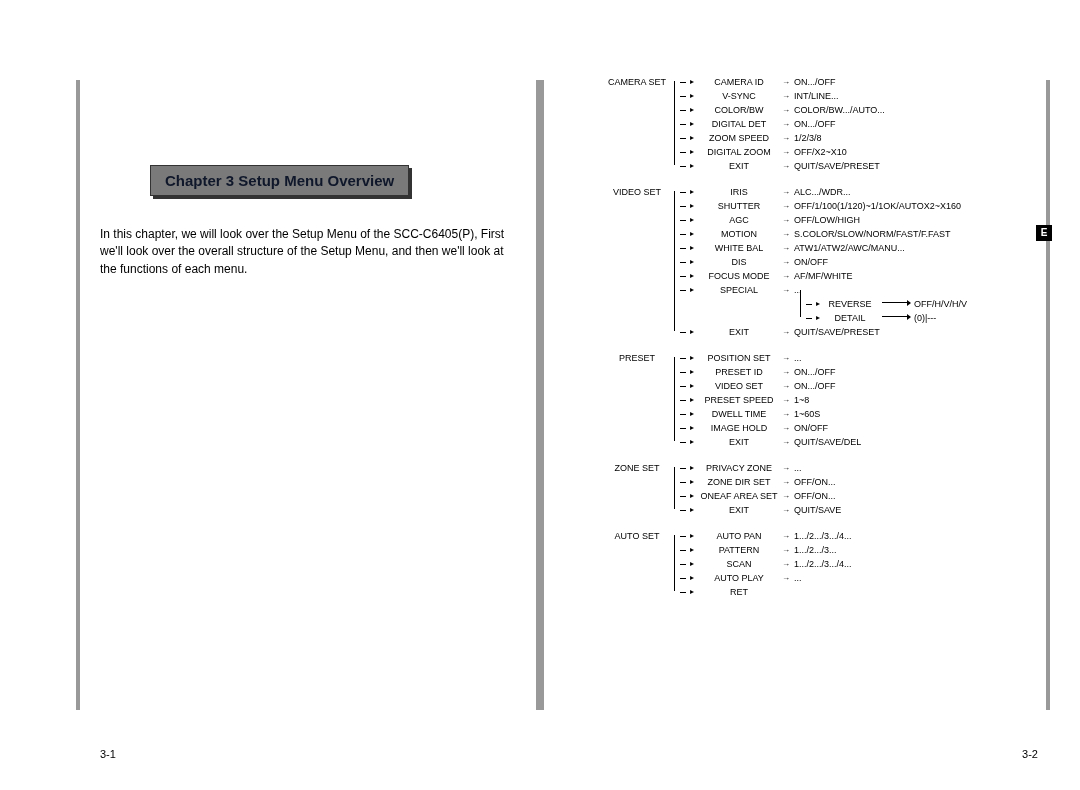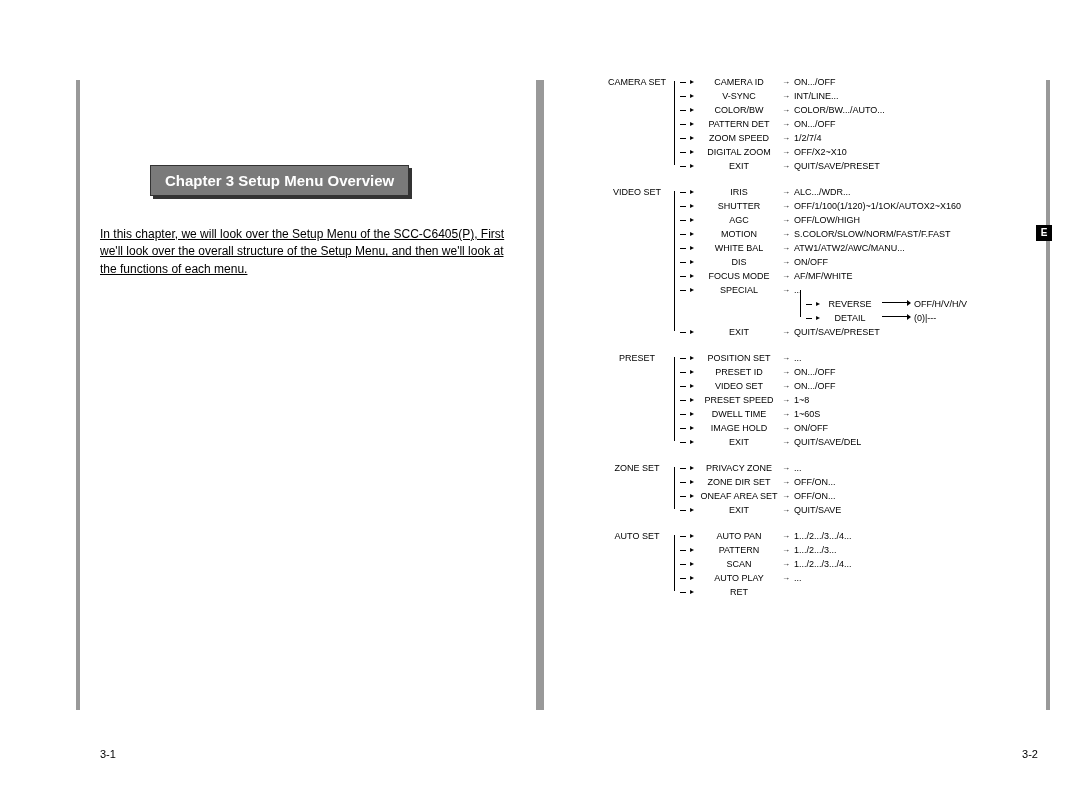--- a/index.html
+++ b/index.html
@@ -41,34 +41,33 @@
     background: #999;
   }
   .bind-left  { left: 76px; }
   .gutter-left  { position:absolute; left: 536px; top:80px; bottom:80px; width:4px; background:#999; }
   .gutter-right { position:absolute; left: 540px; top:80px; bottom:80px; width:4px; background:#999; }
   .bind-right { position:absolute; right: 30px; top:80px; bottom:80px; width:4px; background:#999; }
 
   .chapter-box {
     display: inline-block;
     background: #7a7a7a;
-    color: #ffffff;
+    color: #0f172a;
     font-weight: bold;
     font-size: 15px;
     padding: 6px 14px;
     border: 1px solid #333;
     box-shadow: 3px 3px 0 #333;
     margin-top: 90px;
     margin-left: 50px;
   }
   .intro {
     margin-top: 30px;
     font-size: 12px;
     line-height: 1.45;
-    text-decoration: underline;
   }
   .page-num {
     position: absolute;
     bottom: 30px;
     font-size: 11px;
   }
   .pn-left  { left: 100px; }
   .pn-right { right: 42px; }
 
   .section-title {
@@ -217,27 +216,27 @@
               <span class="b-label">V-SYNC</span>
               <span class="b-val">INT/LINE...</span>
             </div>
             <div class="branch-row">
               <span class="arrow">▸</span>
               <span class="b-label">COLOR/BW</span>
               <span class="b-val">COLOR/BW.../AUTO...</span>
             </div>
             <div class="branch-row">
               <span class="arrow">▸</span>
-              <span class="b-label">PATTERN DET</span>
+              <span class="b-label">DIGITAL DET</span>
               <span class="b-val">ON.../OFF</span>
             </div>
             <div class="branch-row">
               <span class="arrow">▸</span>
               <span class="b-label">ZOOM SPEED</span>
-              <span class="b-val">1/2/7/4</span>
+              <span class="b-val">1/2/3/8</span>
             </div>
             <div class="branch-row">
               <span class="arrow">▸</span>
               <span class="b-label">DIGITAL ZOOM</span>
               <span class="b-val">OFF/X2~X10</span>
             </div>
             <div class="branch-row">
               <span class="arrow">▸</span>
               <span class="b-label">EXIT</span>
               <span class="b-val">QUIT/SAVE/PRESET</span>

